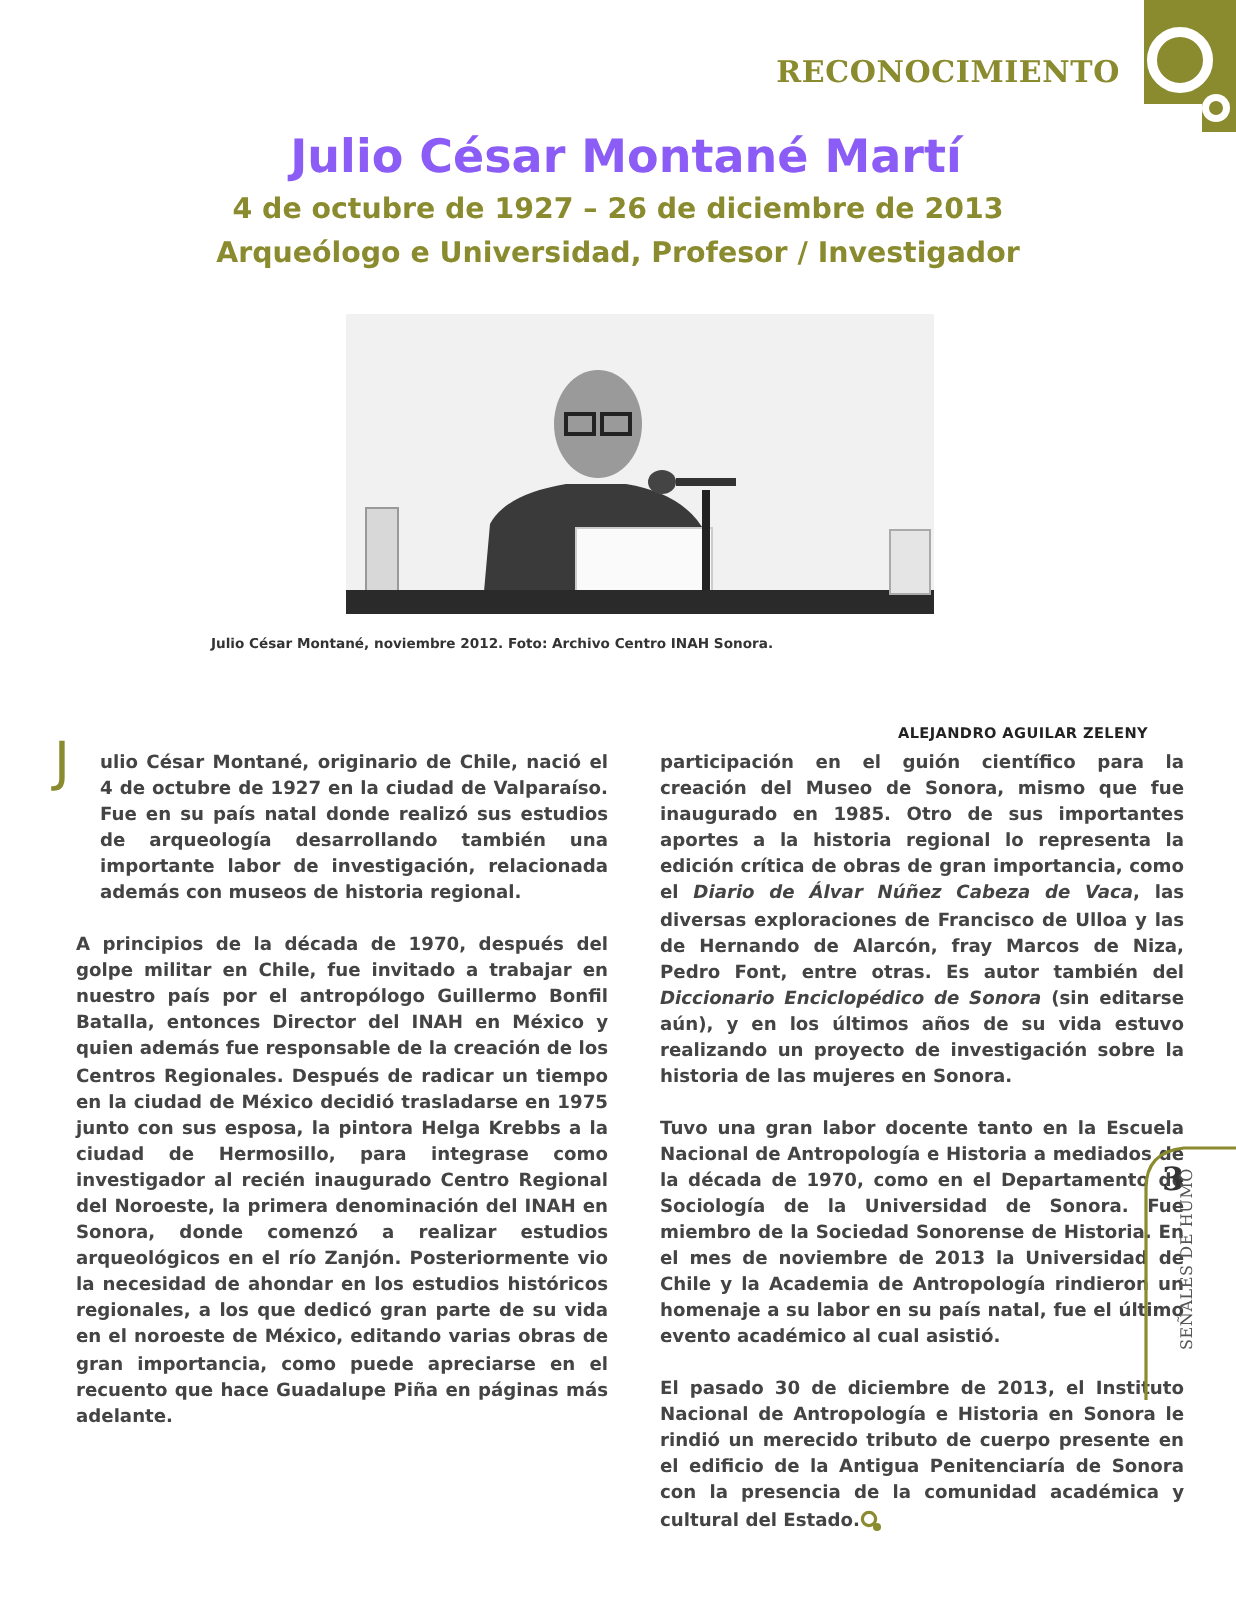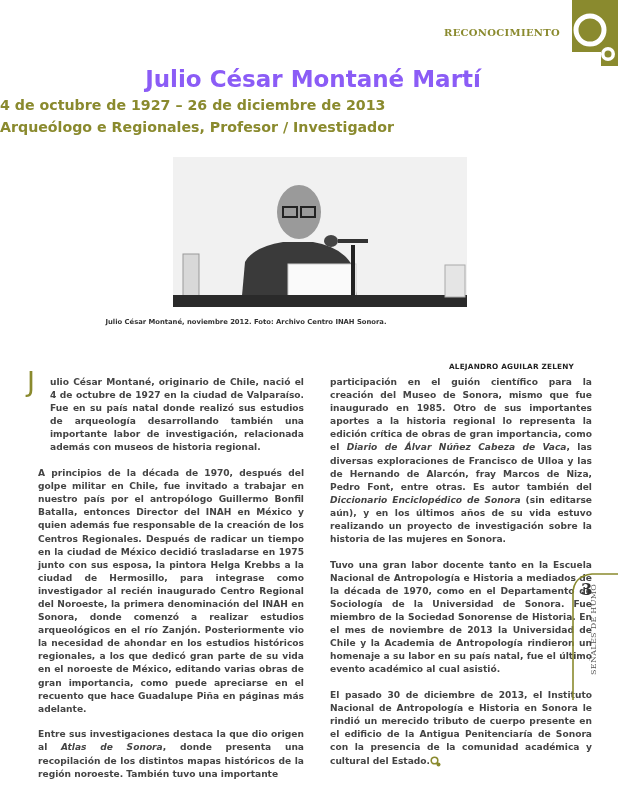--- a/index.html
+++ b/index.html
@@ -2,30 +2,30 @@
 <html><head>
   <meta charset="utf-8">
   <style>
     html, body { margin: 0; padding: 0; }
     body {
       width: 618px; height: 800px; position: relative; overflow: hidden;
       background: #ffffff; font-family: "DejaVu Sans", sans-serif; color: #333;
     }
     .section-label {
       position: absolute; top: 27px; right: 58px;
-      font-family: "DejaVu Serif", serif; font-size: 10px; letter-spacing: 0.3px;
+      font-family: "DejaVu Serif", serif; font-size: 15px; letter-spacing: 0.3px;
       color: #8a8a2e; font-weight: bold;
     }
     .logo { position: absolute; top: 0; right: 0; width: 46px; height: 66px; }
     h1.title {
       position: absolute; top: 62px; left: 0; width: 618px; margin: 4px; text-align: center;
       font-family: "DejaVu Sans", sans-serif; font-size: 23px; font-weight: bold; color: #8b5cf6;
     }
     .subtitle {
-      position: absolute; left: 0; width: 618px; 
+      position: absolute; left: 0; width: 618px; text-align: center;
       font-size: 14.2px; font-weight: bold; color: #8a8a2e; margin: 0;
     }
     .sub1 { top: 97px; }
     .sub2 { top: 119px; }
     .photo {
       position: absolute; top: 157px; left: 173px; width: 294px; height: 150px;
       background: #f3f3f3; overflow: hidden;
     }
     .caption {
       position: absolute; top: 318px; left: 0; width: 492px; text-align: center;
@@ -69,21 +69,21 @@
   <rect x="0" y="0" width="46" height="52" fill="#8a8a2e"></rect>
   <path d="M0 52 L46 52 L46 66 L0 66 Z" fill="#8a8a2e"></path>
   <circle cx="18" cy="30" r="14" fill="none" stroke="#ffffff" stroke-width="5"></circle>
   <circle cx="36" cy="54" r="7" fill="#ffffff"></circle>
   <circle cx="36" cy="54" r="3.5" fill="#8a8a2e"></circle>
   <rect x="0" y="52" width="29" height="14" fill="#ffffff"></rect>
 </svg>
 
 <h1 class="title">Julio César Montané Martí</h1>
 <div class="subtitle sub1">4 de octubre de 1927 – 26 de diciembre de 2013</div>
-<div class="subtitle sub2">Arqueólogo e Regionales, Profesor / Investigador</div>
+<div class="subtitle sub2">Arqueólogo e Universidad, Profesor / Investigador</div>
 
 <div class="photo">
   <svg width="294" height="150" viewBox="0 0 294 150">
     <rect width="294" height="150" fill="#f1f1f1"></rect>
 
     <path d="M68 150 L72 105 Q80 90 110 85 L140 85 Q170 90 180 110 L185 150 Z" fill="#3a3a3a"></path>
 
     <ellipse cx="126" cy="55" rx="22" ry="27" fill="#9a9a9a"></ellipse>
 
     <rect x="110" y="50" width="14" height="10" fill="none" stroke="#222" stroke-width="2"></rect>
@@ -104,21 +104,20 @@
 </div>
 <div class="caption">Julio César Montané, noviembre 2012. Foto: Archivo Centro INAH Sonora.</div>
 
 <div class="byline">ALEJANDRO AGUILAR ZELENY</div>
 
 <span class="dropcap">J</span>
 
 <div class="col col-left">
   <p>ulio César Montané, originario de Chile, nació el 4 de octubre de 1927 en la ciudad de Valparaíso. Fue en su país natal donde realizó sus estudios de arqueología desarrollando también una importante labor de investigación, relacionada además con museos de historia regional.</p>
   <p>A principios de la década de 1970, después del golpe militar en Chile, fue invitado a trabajar en nuestro país por el antropólogo Guillermo Bonfil Batalla, entonces Director del INAH en México y quien además fue responsable de la creación de los Centros Regionales. Después de radicar un tiempo en la ciudad de México decidió trasladarse en 1975 junto con sus esposa, la pintora Helga Krebbs a la ciudad de Hermosillo, para integrase como investigador al recién inaugurado Centro Regional del Noroeste, la primera denominación del INAH en Sonora, donde comenzó a realizar estudios arqueológicos en el río Zanjón. Posteriormente vio la necesidad de ahondar en los estudios históricos regionales, a los que dedicó gran parte de su vida en el noroeste de México, editando varias obras de gran importancia, como puede apreciarse en el recuento que hace Guadalupe Piña en páginas más adelante.</p>
-  <p><span>Entre sus investigaciones destaca la que dio origen al </span><em>Atlas de Sonora</em><span>, donde presenta una recopilación de los distintos mapas históricos de la región noroeste. También tuvo una importante</span></p>
 </div>
 
 <div class="col col-right">
   <p><span>participación en el guión científico para la creación del Museo de Sonora, mismo que fue inaugurado en 1985. Otro de sus importantes aportes a la historia regional lo representa la edición crítica de obras de gran importancia, como el </span><em>Diario de Álvar Núñez Cabeza de Vaca</em><span>, las diversas exploraciones de Francisco de Ulloa y las de Hernando de Alarcón, fray Marcos de Niza, Pedro Font, entre otras. Es autor también del </span><em>Diccionario Enciclopédico de Sonora</em><span> (sin editarse aún), y en los últimos años de su vida estuvo realizando un proyecto de investigación sobre la historia de las mujeres en Sonora.</span></p>
   <p>Tuvo una gran labor docente tanto en la Escuela Nacional de Antropología e Historia a mediados de la década de 1970, como en el Departamento de Sociología de la Universidad de Sonora. Fue miembro de la Sociedad Sonorense de Historia. En el mes de noviembre de 2013 la Universidad de Chile y la Academia de Antropología rindieron un homenaje a su labor en su país natal, fue el último evento académico al cual asistió.</p>
   <p><span>El pasado 30 de diciembre de 2013, el Instituto Nacional de Antropología e Historia en Sonora le rindió un merecido tributo de cuerpo presente en el edificio de la Antigua Penitenciaría de Sonora con la presencia de la comunidad académica y cultural del Estado.</span><svg class="end-icon" viewBox="0 0 11 11">
         <circle cx="4.5" cy="4.5" r="3.3" fill="none" stroke="#8a8a2e" stroke-width="1.6"></circle>
         <circle cx="8.5" cy="8.5" r="2" fill="#8a8a2e"></circle>
       </svg></p>
 </div>

